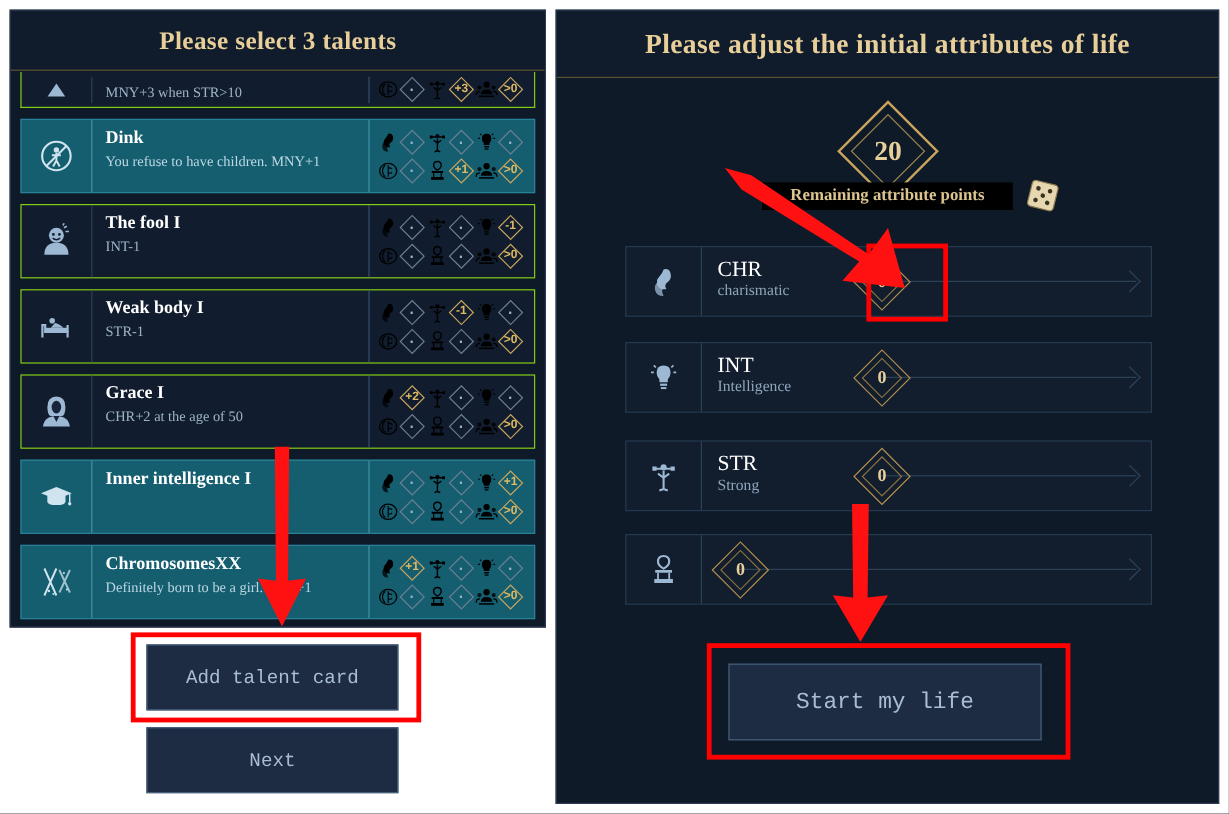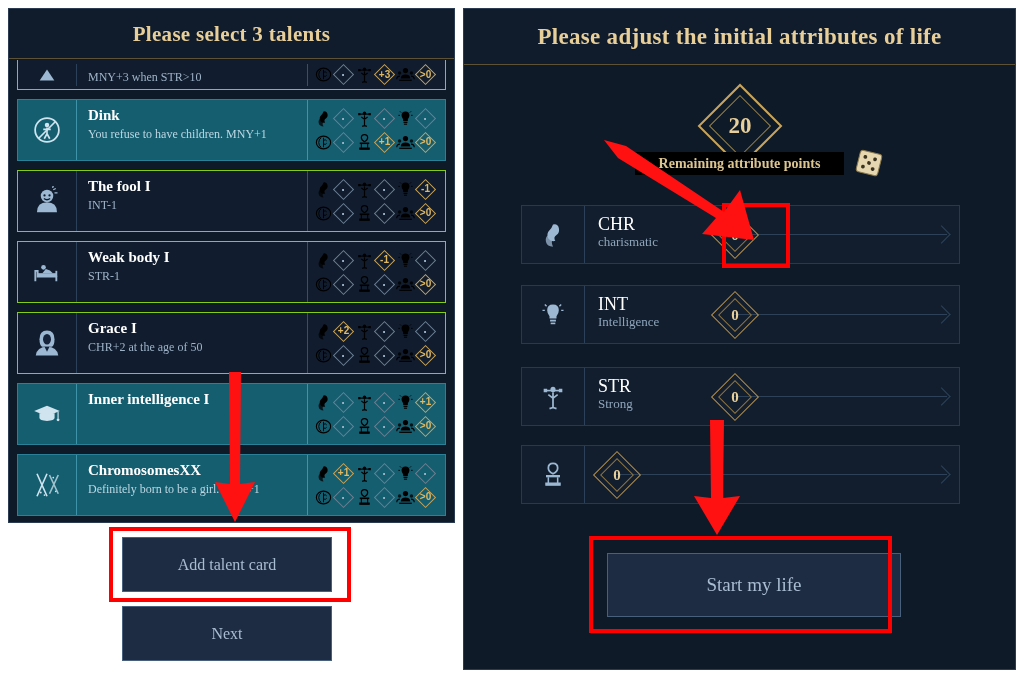--- a/index.html
+++ b/index.html
@@ -135,30 +135,30 @@
   .sv .txt.dot{ font-size:13px; }
 
   
   .btn{
     background:#1d2c42;
     border:1px solid #47607c;
     color:#a9bdd2;
     text-align:center;
     font-size:16px;
     box-sizing:border-box;
-    display:flex;align-items:center;justify-content:center;
+    display:flex;align-items:center;justify-content:center;font-family:Liberation Mono, monospace;
   }
   #add-talent-card-button{
     position:absolute;left:122px;top:537px;width:210px;height:55px;
   }
   #next-button{
     position:absolute;left:122px;top:606px;width:210px;height:55px;
   }
   #start-life-button{
-    position:absolute;left:607px;top:553px;width:294px;height:64px;
+    position:absolute;left:607px;top:553px;width:261px;height:64px;
     font-size:19px;
   }
 
   
   #points-diamond{
     position:absolute;left:699px;top:85px;width:82px;height:82px;
   }
   #points-diamond .d-outer,
   #points-diamond .d-inner{
     position:absolute;

